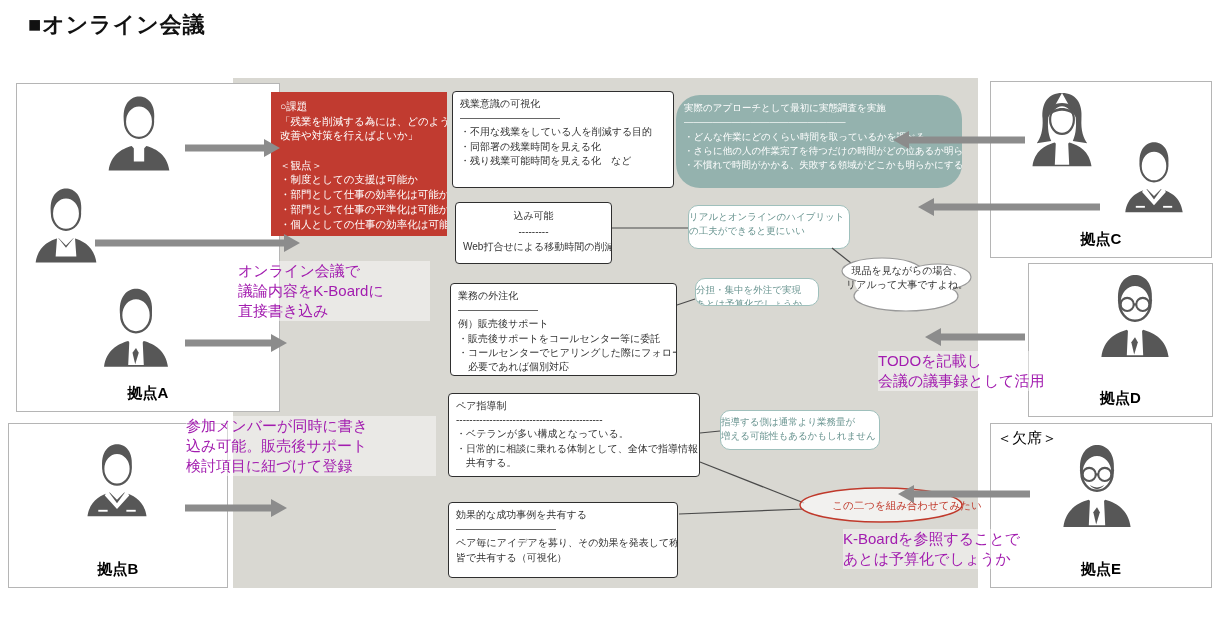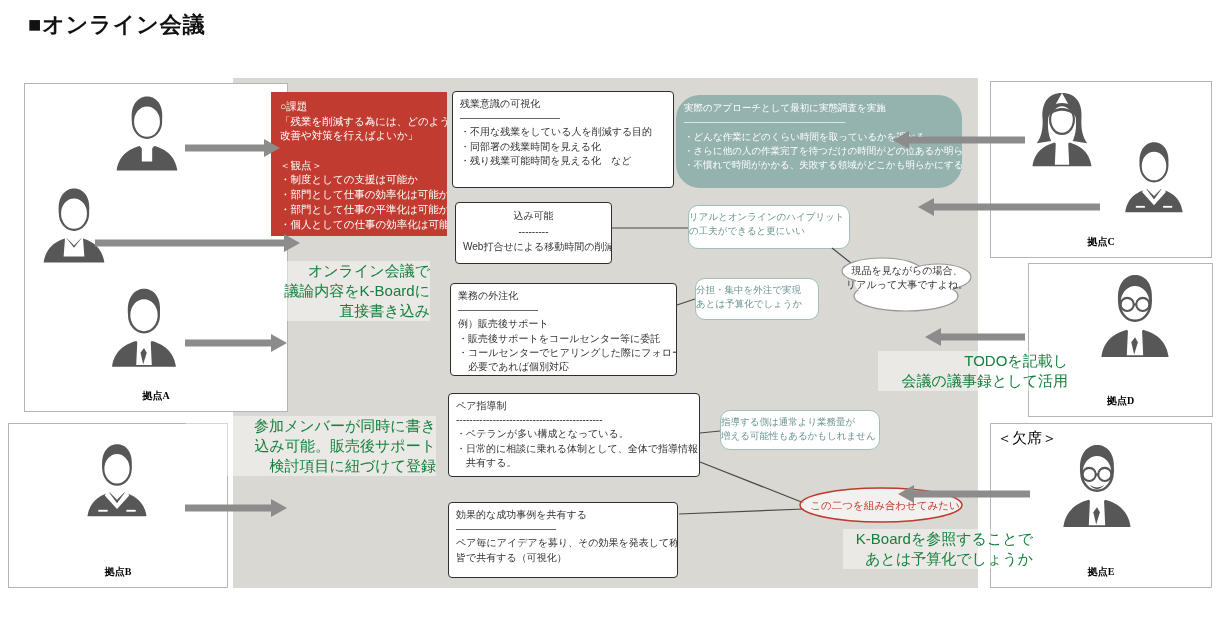--- a/index.html
+++ b/index.html
@@ -3,45 +3,45 @@
 <meta charset="utf-8">
 <style>
   html,body{margin:0;padding:0;background:#fff;}
   body{font-family:"Liberation Sans","DejaVu Sans",sans-serif;}
   .page{position:relative;width:1219px;height:620px;background:#fff;overflow:hidden;}
   .title{position:absolute;left:28px;top:10px;margin:0;font-size:22px;font-weight:bold;color:#111;letter-spacing:1px;}
   .board{position:absolute;left:233px;top:78px;width:745px;height:510px;background:var(--board_bg,#d9d8d2);z-index:0;}
   .site-box{position:absolute;background:#fff;border:1px solid #b5b5b5;z-index:1;box-sizing:border-box;}
   .member{position:absolute;}
   .member svg{display:block;width:100%;height:auto;}
-  .site-label{position:absolute;left:0;right:0;bottom:8px;text-align:center;font-weight:bold;font-size:10px;color:#000;font-family:Liberation Serif, serif;}
+  .site-label{position:absolute;left:0;right:0;bottom:8px;text-align:center;font-weight:bold;font-size:15px;color:#000;}
   .absent{position:absolute;left:6px;top:5px;font-size:15px;color:#000;}
   .card{position:absolute;white-space:pre;overflow:hidden;box-sizing:border-box;z-index:2;}
   .white-card{background:#fff;border:1.5px solid #2f2f2f;border-radius:4px;padding:5px 7px;font-size:10px;line-height:1.42;color:#333;}
   .white-card.centered{text-align:center;line-height:1.55;}
   .red-card{background:var(--topic_red,#c13b30);color:#fff;padding:7px 9px;font-size:10.5px;line-height:1.4;}
   .teal-card{background:var(--survey_teal,#94b2ae);color:#fff;padding:6px 8px;font-size:9.5px;line-height:1.5;border-radius:24px;}
   .note{position:absolute;background:#fff;border:1px solid var(--note_border,#9fc0bc);border-radius:10px;color:var(--note_text,#699490);padding:4px 0;font-size:9.5px;line-height:1.45;white-space:pre;overflow:hidden;box-sizing:border-box;z-index:2;}
-  .annot{position:absolute;font-size:15px;line-height:1.33;color:#15803d;text-align:right;white-space:pre;background:rgba(255,255,255,0.45);z-index:3;}
+  .annot{position:absolute;font-size:15px;line-height:1.33;color:#a21caf;text-align:left;white-space:pre;background:rgba(255,255,255,0.45);z-index:3;}
   .cloud-text{position:absolute;font-size:10px;color:#333;text-align:center;white-space:pre;z-index:3;}
   .ellipse-text{position:absolute;font-size:10.5px;color:var(--highlight_red,#c0392b);text-align:center;white-space:nowrap;z-index:3;}
   svg.overlay{position:absolute;left:0;top:0;pointer-events:none;}
   #shapes{z-index:2;}
   #arrows{z-index:4;}
 </style>
 </head>
 <body>
 
 <div class="page">
 
   <h1 class="title">■オンライン会議</h1>
 
   <div class="board"></div>
 
-  <div class="site-box" style="left:24px;top:83px;width:264px;height:329px;">
+  <div class="site-box" style="left:16px;top:83px;width:264px;height:329px;">
     <span class="member" style="left:85px;top:8px;width:74px;">
         <svg viewBox="0 0 100 110" xmlns="http://www.w3.org/2000/svg">
           <ellipse cx="50" cy="40" rx="19" ry="22" fill="#fff" stroke="#575757" stroke-width="3"></ellipse>
           <path d="M30 42 C26 15 40 6 50 6 C61 6 74 15 70 42 C69 29 63 21 54 19 C41 17 32 25 31 36 Z" fill="#575757"></path>
           <path d="M9 106 C12 85 26 77 40 73 L50 83 L60 73 C74 77 88 85 91 106 Z" fill="#575757"></path>
           <path d="M43 72 L50 81 L57 72 L57 94 L43 94 Z" fill="#fff"></path>
         </svg>
       </span>
     <span class="member" style="left:12px;top:100px;width:74px;">
         <svg viewBox="0 0 100 110" xmlns="http://www.w3.org/2000/svg">
@@ -179,21 +179,21 @@
 皆で共有する（可視化）</div>
 
   <div class="card teal-card" style="left:676px;top:95px;width:286px;height:93px;">実際のアプローチとして最初に実態調査を実施
 ―――――――――――――――――
 ・どんな作業にどのくらい時間を取っているかを調べる
 ・さらに他の人の作業完了を待つだけの時間がどの位あるか明らかにする
 ・不慣れで時間がかかる、失敗する領域がどこかも明らかにする</div>
 
   <div class="note" style="left:688px;top:205px;width:162px;height:44px;">リアルとオンラインのハイブリット
 の工夫ができると更にいい</div>
-  <div class="note" style="left:695px;top:278px;width:124px;height:42px;">分担・集中を外注で実現
+  <div class="note" style="left:695px;top:278px;width:124px;height:28px;">分担・集中を外注で実現
 あとは予算化でしょうか</div>
   <div class="note" style="left:720px;top:410px;width:160px;height:40px;">指導する側は通常より業務量が
 増える可能性もあるかもしれません</div>
 
   <svg id="shapes" class="overlay" width="1219" height="620" viewBox="0 0 1219 620">
     <g stroke="#4a4a4a" stroke-width="1.2" fill="none">
       <line x1="612" y1="228" x2="688" y2="228"></line>
       <line x1="832" y1="248" x2="861" y2="271"></line>
       <line x1="677" y1="305" x2="695" y2="299"></line>
       <line x1="700" y1="433" x2="720" y2="431"></line>
@@ -204,21 +204,21 @@
       <ellipse cx="882" cy="271" rx="40" ry="13" fill="#fff" stroke="#999" stroke-width="1.2"></ellipse>
       <ellipse cx="938" cy="277" rx="33" ry="13" fill="#fff" stroke="#999" stroke-width="1.2"></ellipse>
       <ellipse cx="906" cy="296" rx="52" ry="15" fill="#fff" stroke="#999" stroke-width="1.2"></ellipse>
       <ellipse cx="905" cy="284" rx="50" ry="16" fill="#fff"></ellipse>
     </g>
     <ellipse cx="881" cy="505" rx="81" ry="17" fill="rgba(255,255,255,0.65)" stroke="#c0392b" stroke-width="1.5"></ellipse>
   </svg>
 
   <div class="cloud-text" style="left:846px;top:264px;width:122px;">現品を見ながらの場合、
 リアルって大事ですよね。</div>
-  <div class="ellipse-text" style="left:805px;top:499px;width:160px;">この二つを組み合わせてみたい</div>
+  <div class="ellipse-text" style="left:827px;top:499px;width:160px;">この二つを組み合わせてみたい</div>
 
   <div class="annot" style="left:238px;top:261px;width:192px;">オンライン会議で
 議論内容をK-Boardに
 直接書き込み</div>
   <div class="annot" style="left:186px;top:416px;width:250px;">参加メンバーが同時に書き
 込み可能。販売後サポート
 検討項目に紐づけて登録</div>
   <div class="annot" style="left:878px;top:351px;width:190px;">TODOを記載し
 会議の議事録として活用</div>
   <div class="annot" style="left:843px;top:529px;width:190px;">K-Boardを参照することで

